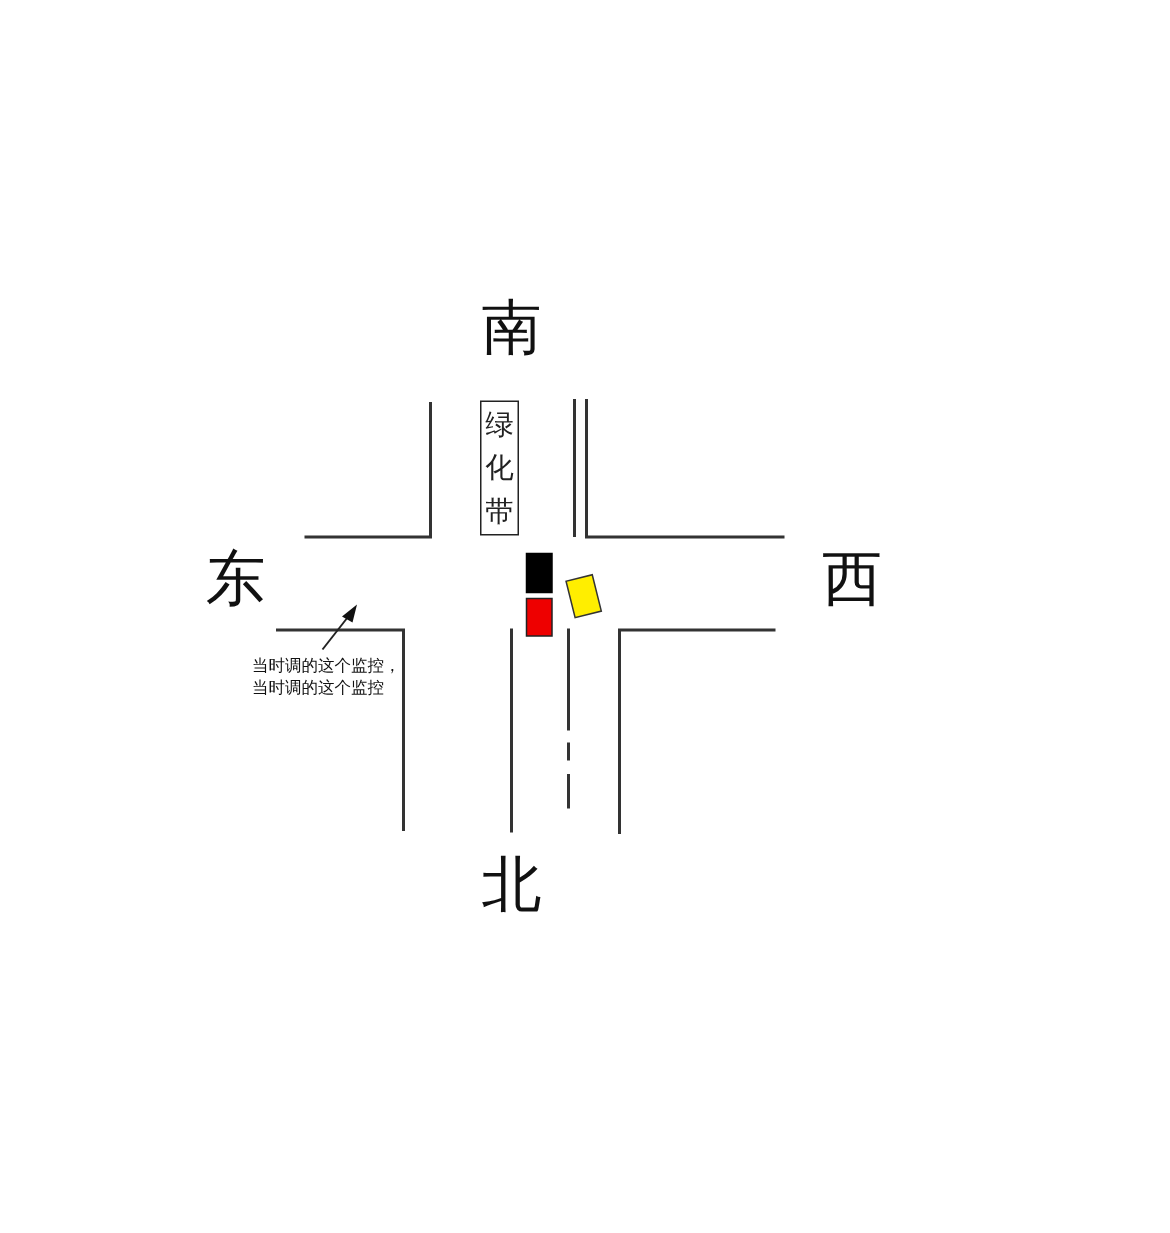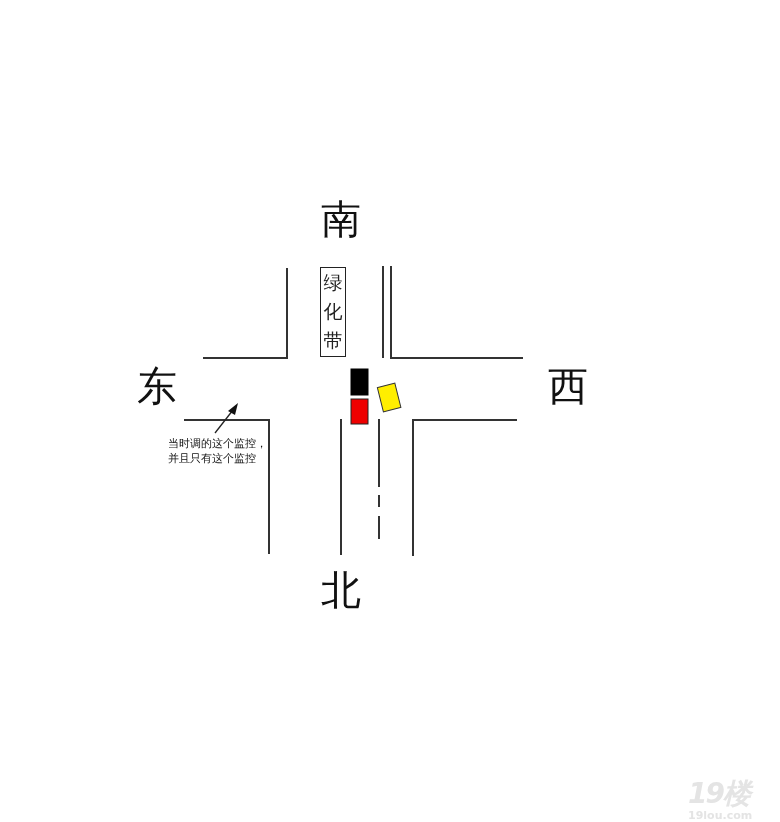--- a/index.html
+++ b/index.html
@@ -51,20 +51,16 @@
   <div class="dir" style="left:548px;top:366px;">西</div>
 
   <div class="median">
     <span>绿</span>
     <span>化</span>
     <span>带</span>
   </div>
 
   <div class="note">
     <div>当时调的这个监控，</div>
-    <div>并且只有这个监控</div>
+    <div>当时调的这个监控</div>
   </div>
 
-  <div class="wm">
-    <span class="big">19楼</span>
-    <span class="small">19lou.com</span>
-  </div>
 </div>
 
 </body></html>

